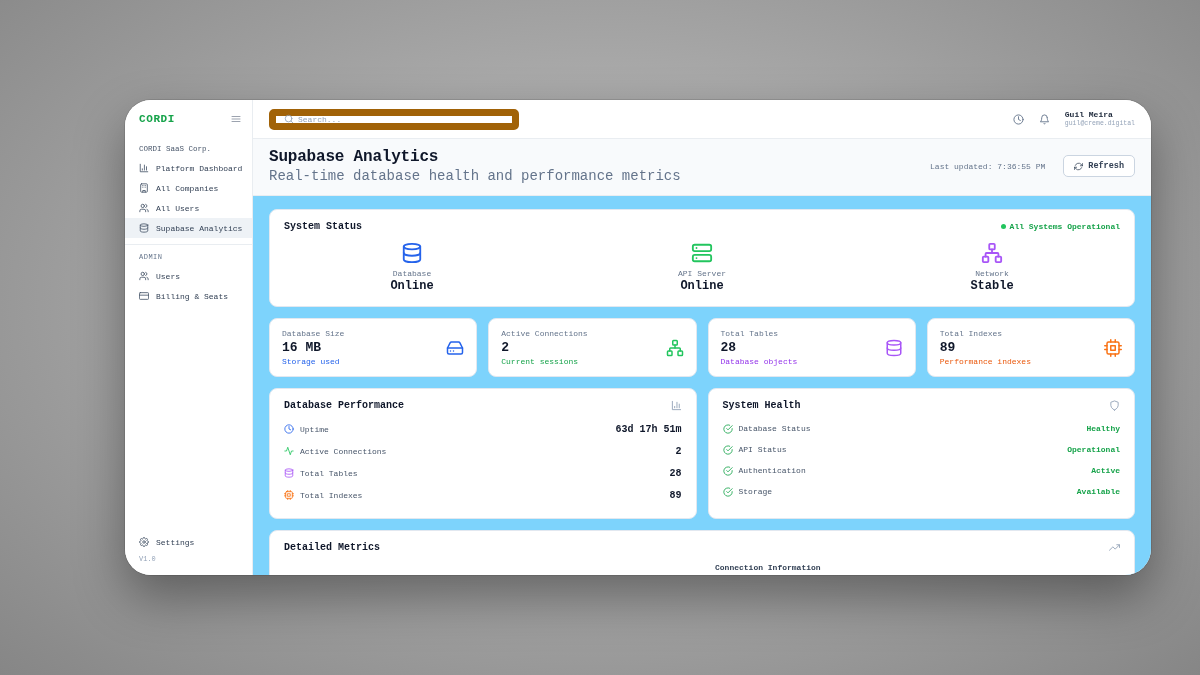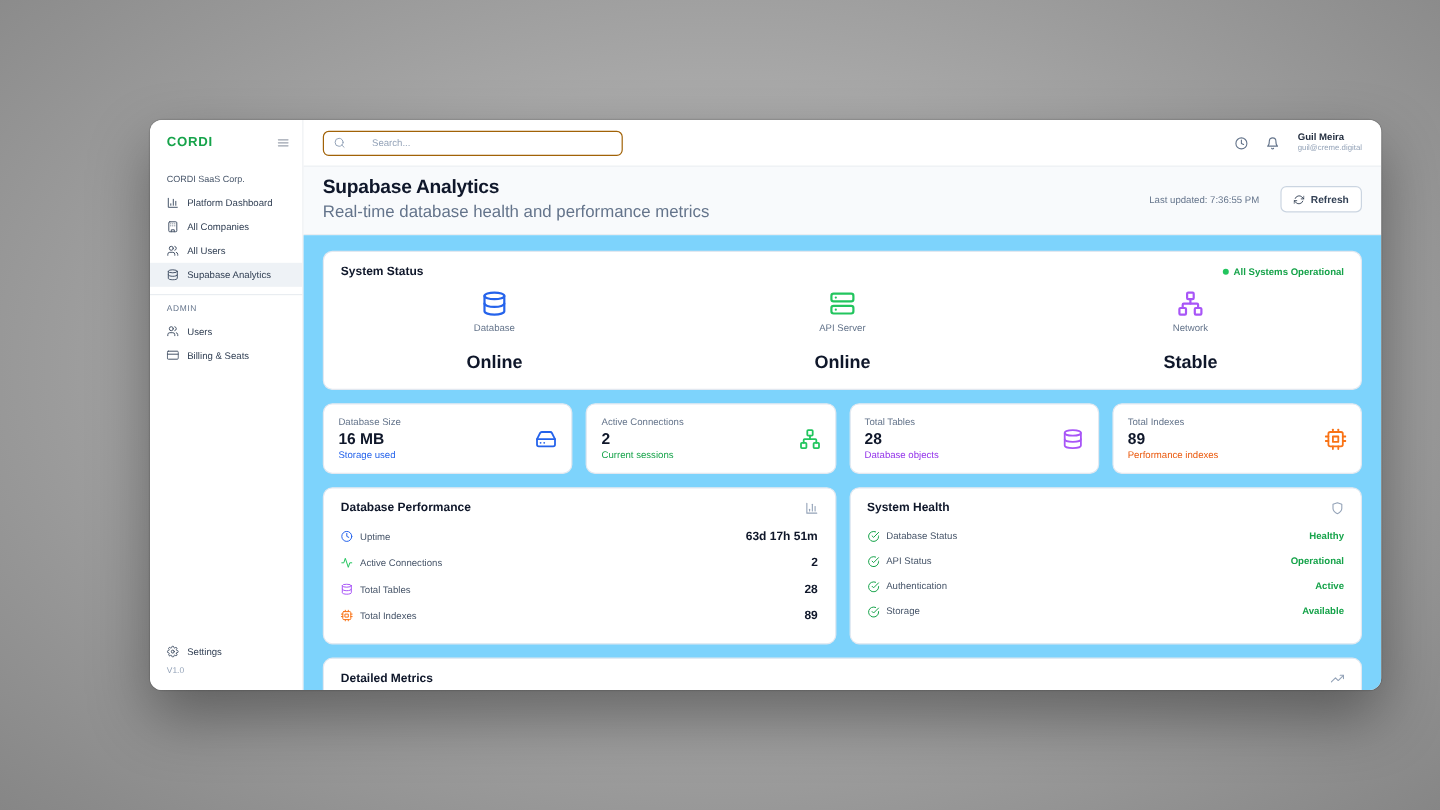--- a/index.html
+++ b/index.html
@@ -7,43 +7,44 @@
   body {
     font-family:"Liberation Sans", sans-serif;
     background: radial-gradient(ellipse at 50% 45%, #b7b7b7 0%, #a8a8a8 45%, #868686 100%);
     position:relative;
   }
   svg { display:block; }
   .ic { stroke:currentColor; fill:none; stroke-width:2; stroke-linecap:round; stroke-linejoin:round; }
 
   .window {
     position:absolute; left:125px; top:100px; width:1026px; height:475px;
-    background:#fff; border-radius:10px; overflow:hidden; display:flex;
+    background:#fff; border-radius:26px; overflow:hidden; display:flex;
     box-shadow: 0 22px 50px rgba(0,0,0,.38), 0 0 0 1px rgba(0,0,0,.10);
+    font-family: Liberation Mono, monospace;
   }
 
   
   .sidebar { width:128px; flex-shrink:0; border-right:1px solid #e9edf1; display:flex; flex-direction:column; background:#fff; }
   .logo-row { display:flex; align-items:center; justify-content:space-between; padding:13px 10px 8px 14px; }
   .logo { color:#16a34a; font-weight:800; font-size:11px; letter-spacing:.6px; }
   .menu-btn { color:#9ca3af; cursor:pointer; }
   .org-label { padding:12px 14px 5px; font-size:7.5px; color:#475569; }
   .nav-item { display:flex; align-items:center; gap:7px; padding:5px 8px 5px 14px; font-size:8px; color:#334155; cursor:pointer; }
   .nav-item .nico { color:#475569; }
   .nav-item.active { background:#eef2f6; }
   .side-divider { border-top:1px solid #e9edf1; margin:6px 0 4px; }
   .admin-label { padding:4px 14px 5px; font-size:7px; color:#64748b; letter-spacing:.5px; }
   .side-spacer { flex:1; }
   .version { padding:3px 14px 12px; font-size:7px; color:#94a3b8; }
 
   
   .main { flex:1; display:flex; flex-direction:column; min-width:0; }
 
   .topbar { height:39px; flex-shrink:0; border-bottom:1px solid #e9edf1; display:flex; align-items:center; padding:0 16px; background:#fff; }
-  .search-box { width:250px; height:21px; border:1px solid #a16207; border-radius:5px; display:flex; align-items:center; gap:22px; padding:0 8px; color:#94a3b8; }
+  .search-box { width:250px; height:21px; border:7px solid #a16207; border-radius:5px; display:flex; align-items:center; gap:4px; padding:0 8px; color:#94a3b8; }
   .search-box input { border:none; outline:none; flex:1; font-size:8px; color:#334155; font-family:inherit; background:transparent; }
   .search-box input::placeholder { color:#94a3b8; }
   .topbar-right { margin-left:auto; display:flex; align-items:center; gap:15px; }
   .top-icon { color:#64748b; cursor:pointer; }
   .user-block { line-height:1.25; }
   .user-name { font-size:8px; font-weight:700; color:#1e293b; }
   .user-email { font-size:6.5px; color:#94a3b8; }
 
   .page-header { background:#f8fafc; border-bottom:1px solid #e9edf1; padding:9px 16px 11px; display:flex; align-items:center; justify-content:space-between; flex-shrink:0; }
   .page-title { font-size:16px; font-weight:800; color:#0f172a; letter-spacing:-.2px; }
@@ -57,21 +58,21 @@
 
   
   .status-card { padding:11px 14px 13px; }
   .card-head { display:flex; align-items:center; justify-content:space-between; }
   .card-title { font-size:10px; font-weight:700; color:#0f172a; }
   .status-badge { display:flex; align-items:center; gap:4px; font-size:8px; font-weight:600; color:#16a34a; }
   .dot { width:5px; height:5px; border-radius:50%; background:#22c55e; }
   .status-grid { display:grid; grid-template-columns:1fr 1fr 1fr; margin-top:10px;gap:34px; }
   .status-cell { display:flex; flex-direction:column; align-items:center; }
   .status-label { font-size:8px; color:#64748b; margin-top:5px; }
-  .status-value { font-size:15px; font-weight:700; color:#0f172a; margin-top:16px; }
+  .status-value { font-size:12px; font-weight:700; color:#0f172a; margin-top:1px; }
   .c-blue { color:#2563eb; } .c-green { color:#22c55e; } .c-green-d { color:#16a34a; }
   .c-purple { color:#a855f7; } .c-purple-d { color:#9333ea; } .c-orange { color:#f97316; } .c-orange-d { color:#ea580c; }
 
   
   .metrics-row { display:grid; grid-template-columns:repeat(4,1fr); gap:11px; }
   .metric-card { padding:10px 12px; display:flex; align-items:center; justify-content:space-between; }
   .m-label { font-size:8px; color:#64748b; }
   .m-value { font-size:13px; font-weight:800; color:#0f172a; margin:2px 0 2px; }
   .m-sub { font-size:8px; font-weight:500; }
 

